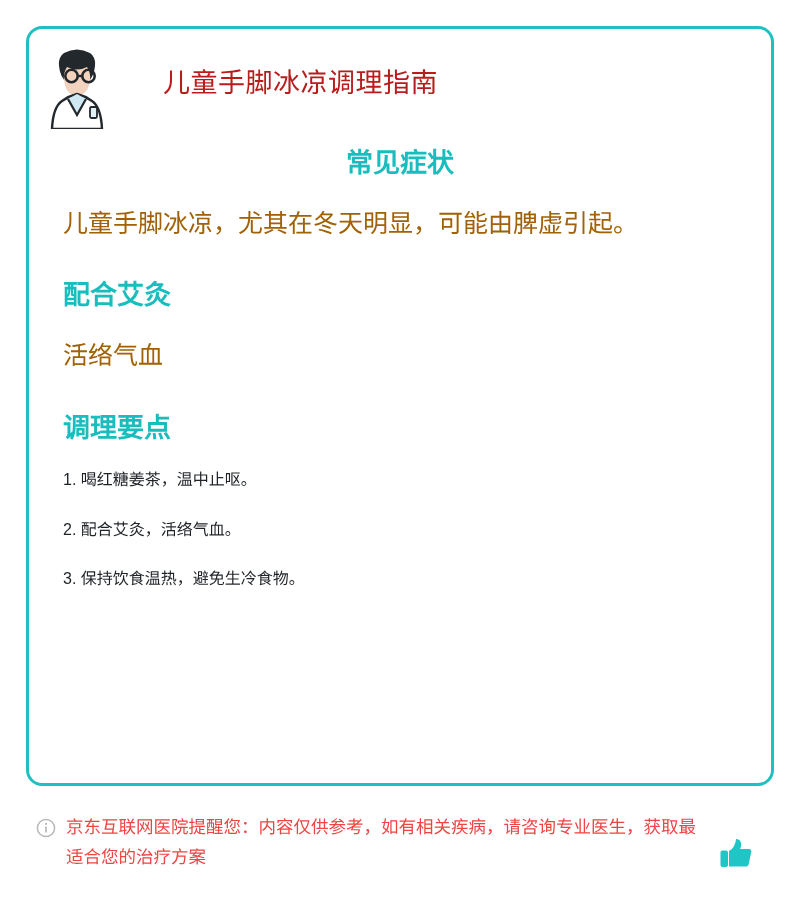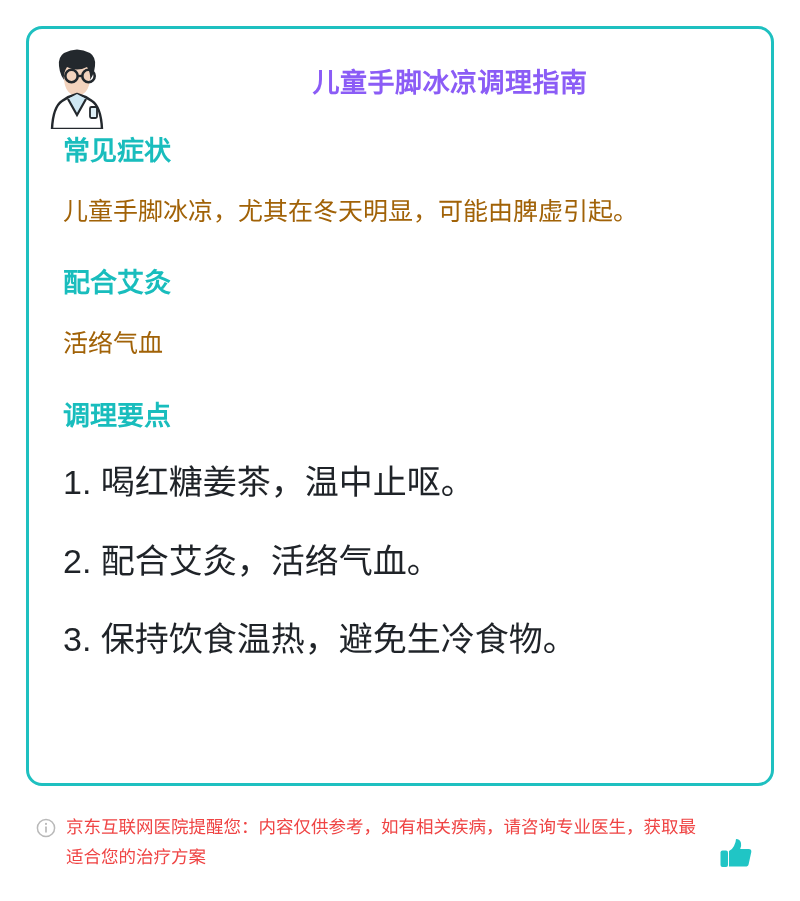--- a/index.html
+++ b/index.html
@@ -40,53 +40,52 @@
     left: 5px;
     top: 14px;
     width: 86px;
     height: 86px;
     overflow: hidden;
   }
   .avatar svg { display: block; }
 
   .doc-title {
     margin: 0 0 0 100px;
-    color: #8b5cf6;
+    color: #b91c1c;
     font-size: 27px;
-    font-weight: bold;
+    font-weight: normal;
     line-height: 40px;
     letter-spacing: 0.5px;
-    text-align: center;
   }
 
   .section-heading {
     color: #19bdbd;
     font-size: 27px;
     font-weight: bold;
     margin: 36px 0 22px 0;
     line-height: 1.25;
   }
-  .section-heading.first { margin-top: 32px; }
+  .section-heading.first { margin-top: 44px; text-align: center; }
 
   .body-text {
     color: #a16207;
     font-size: 25px;
     line-height: 1.62;
     margin: 0;
     font-weight: 400;
   }
 
   .tips-list {
     margin: 0;
     padding: 0;
     list-style: none;
   }
   .tips-list li {
     color: #1f2328;
-    font-size: 34px;
+    font-size: 16px;
     line-height: 1.6;
     margin-bottom: 24px;
   }
   .tips-list li:last-child { margin-bottom: 0; }
 
   
   .footer {
     position: relative;
     margin-top: 26px;
     padding: 0 8px 0 10px;

